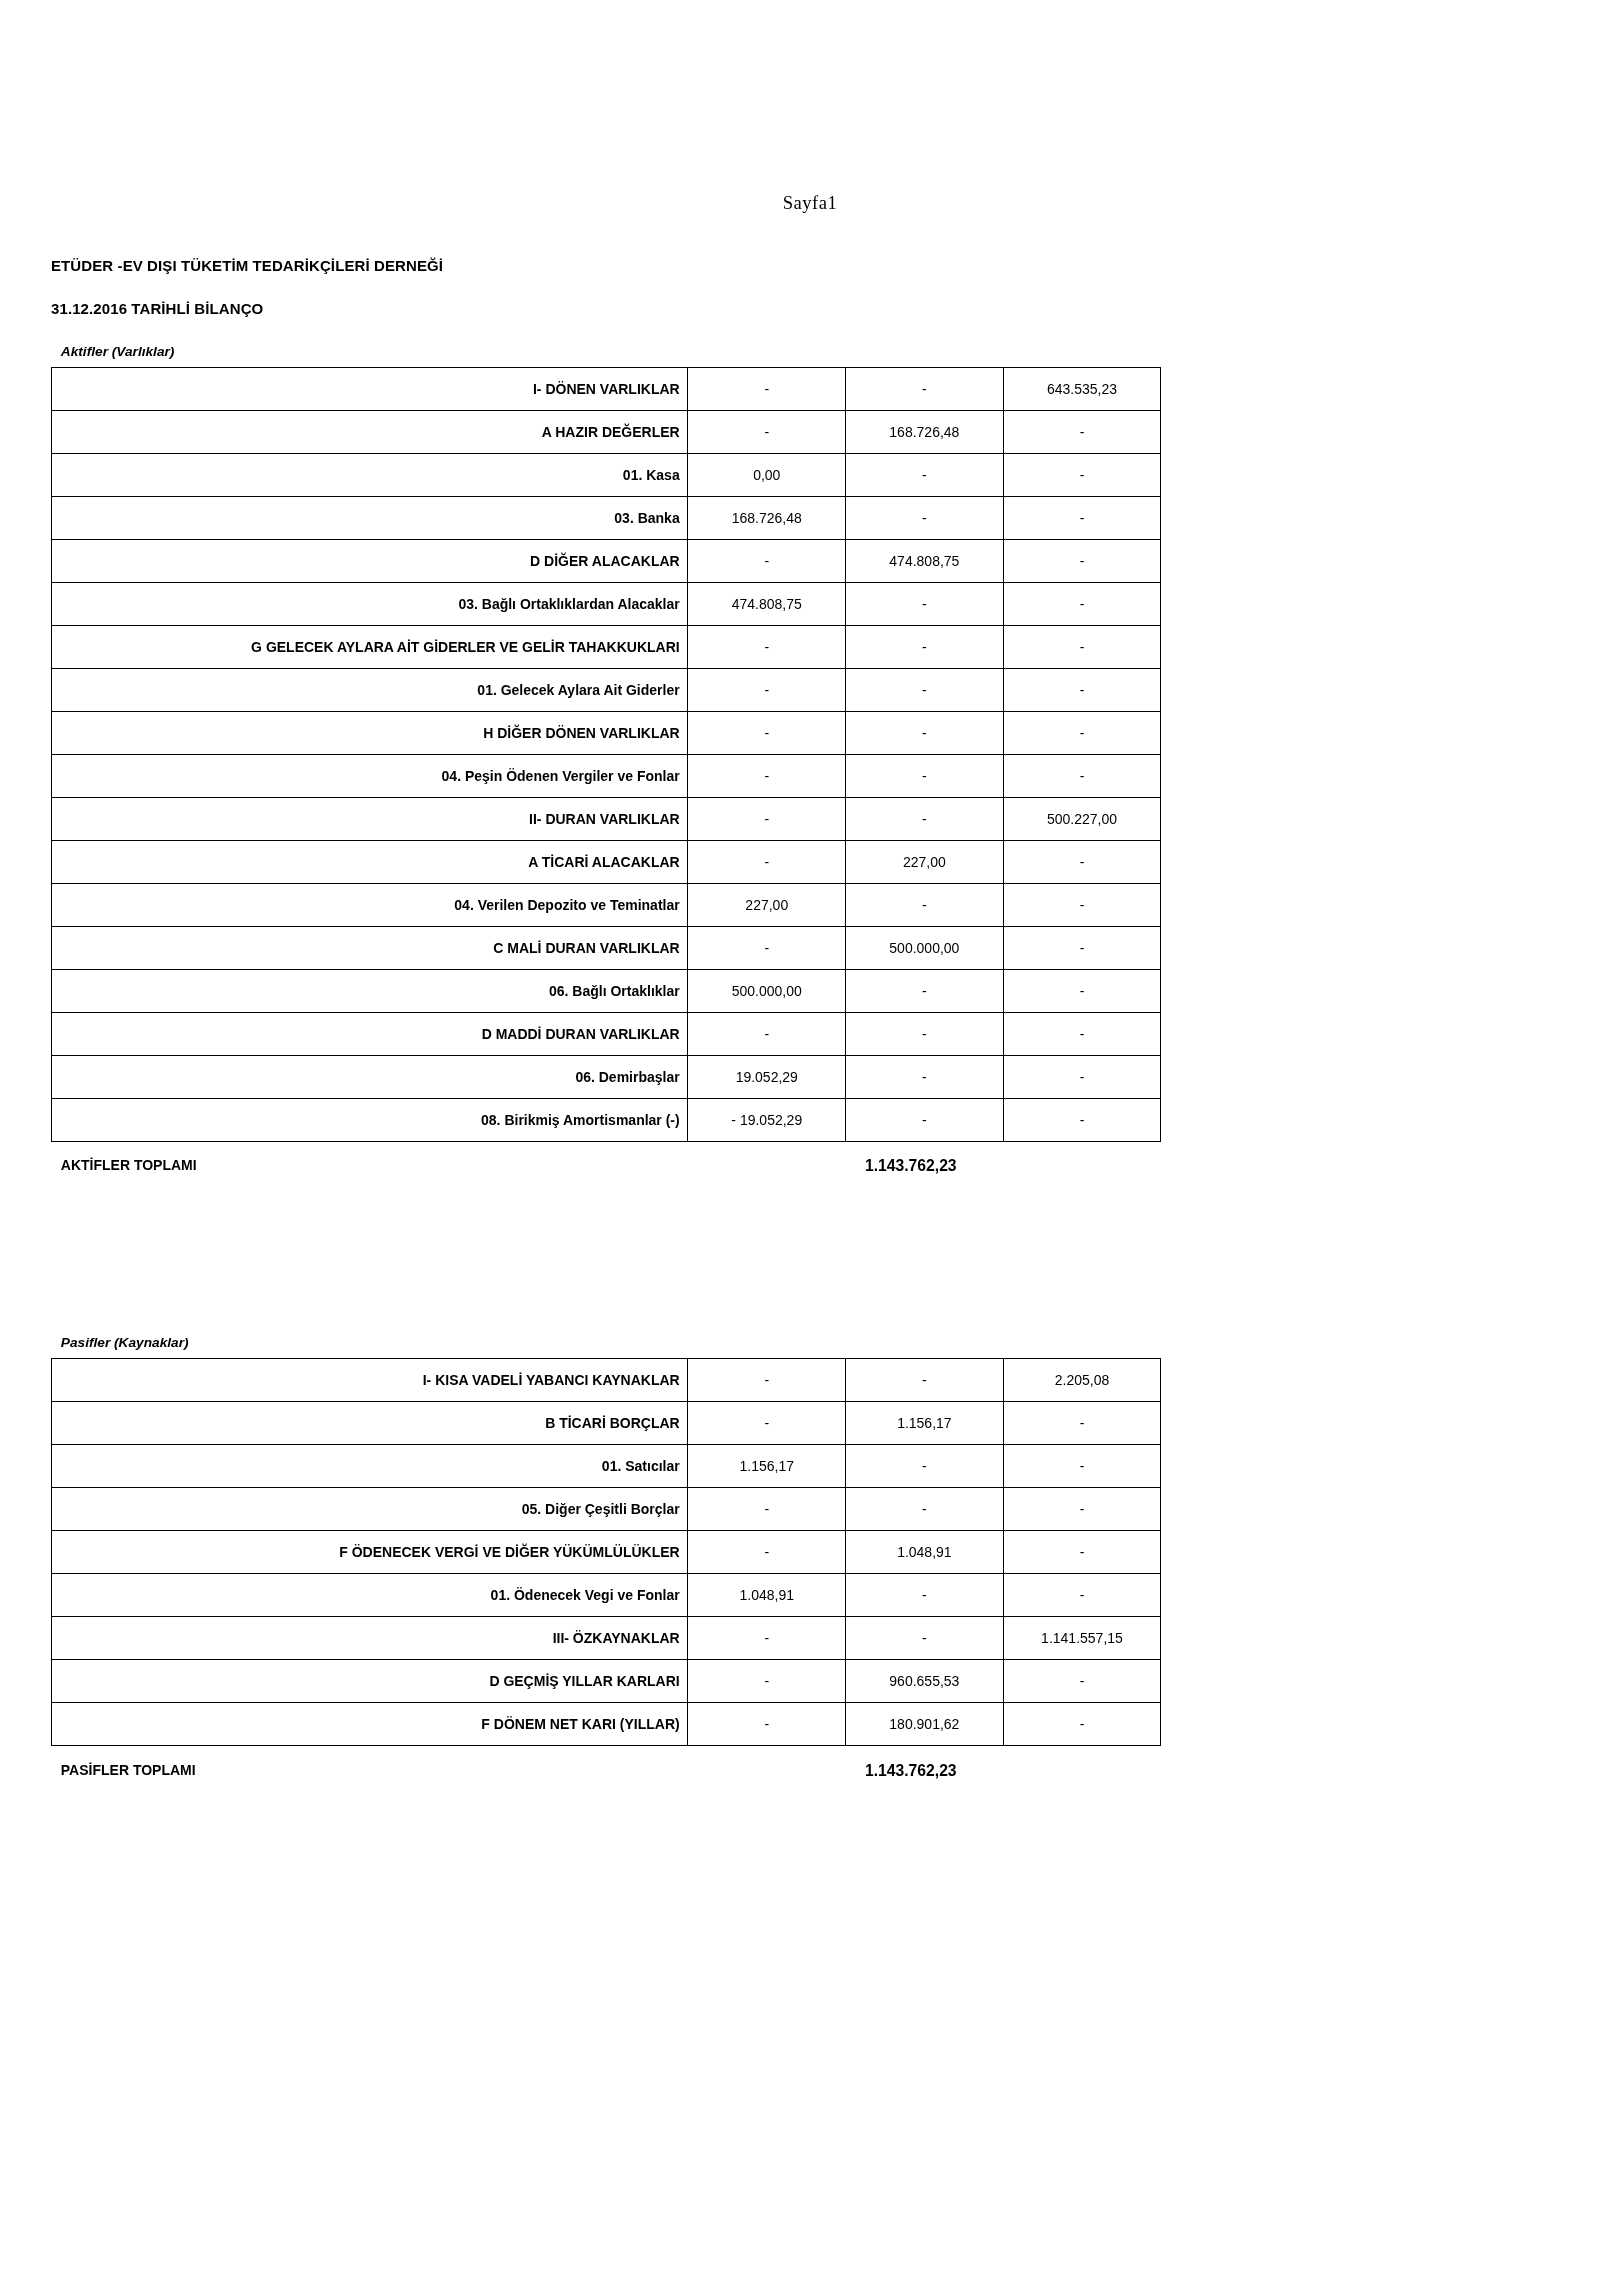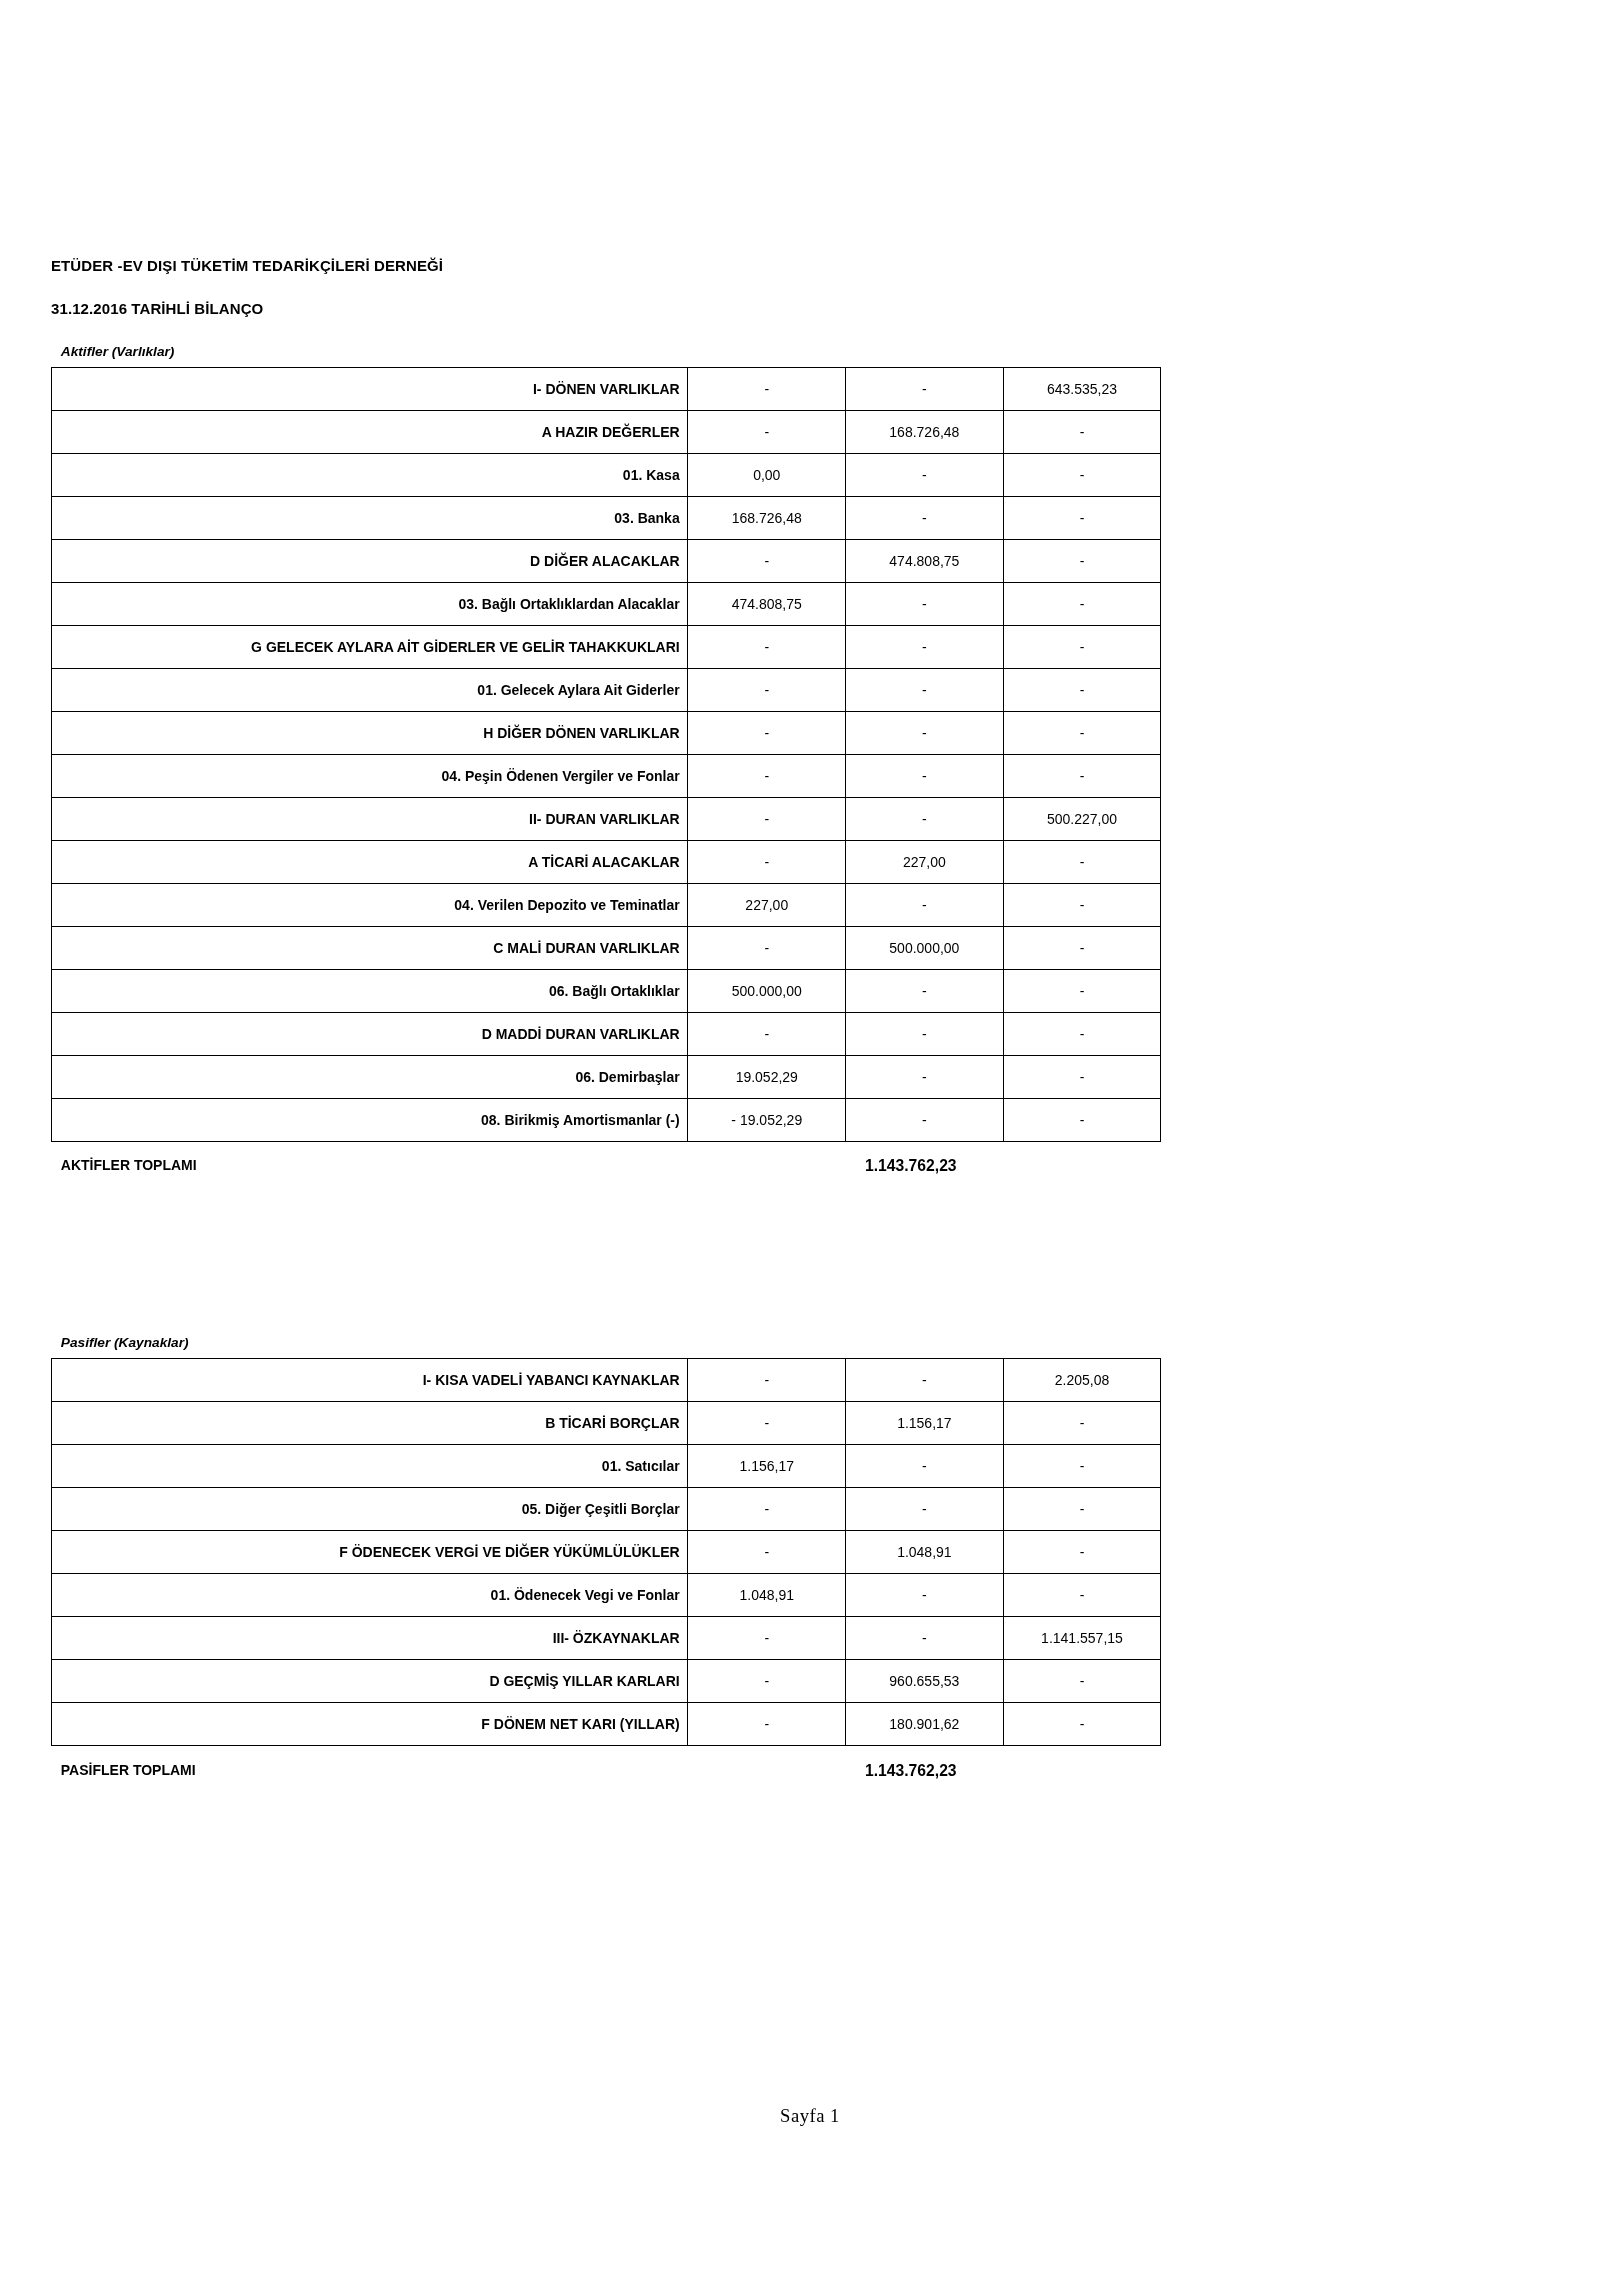--- a/index.html
+++ b/index.html
@@ -108,20 +108,21 @@
     font-size: 15.7px;
     font-weight: bold;
   }
   .gap-block { height: 147px; }
 </style>
 </head>
 <body>
 
 <div class="page">
 
+  <div class="header-center">Sayfa1</div>
 
   <div class="doc-body">
 
     <div class="org-title">ETÜDER -EV DIŞI TÜKETİM TEDARİKÇİLERİ DERNEĞİ</div>
     <div class="doc-subtitle">31.12.2016 TARİHLİ BİLANÇO</div>
 
     <div class="section-label">Aktifler (Varlıklar)</div>
     <table class="balance">
       <tbody id="assets-body">
           <tr>
@@ -302,16 +303,15 @@
         </tbody>
     </table>
 
     <div class="totals-row">
       <div class="totals-label">PASİFLER TOPLAMI</div>
       <div class="totals-value">1.143.762,23</div>
     </div>
 
   </div>
 
-  <div class="footer-center">Sayfa 1</div>
 
 </div>
 
 
 </body></html>

